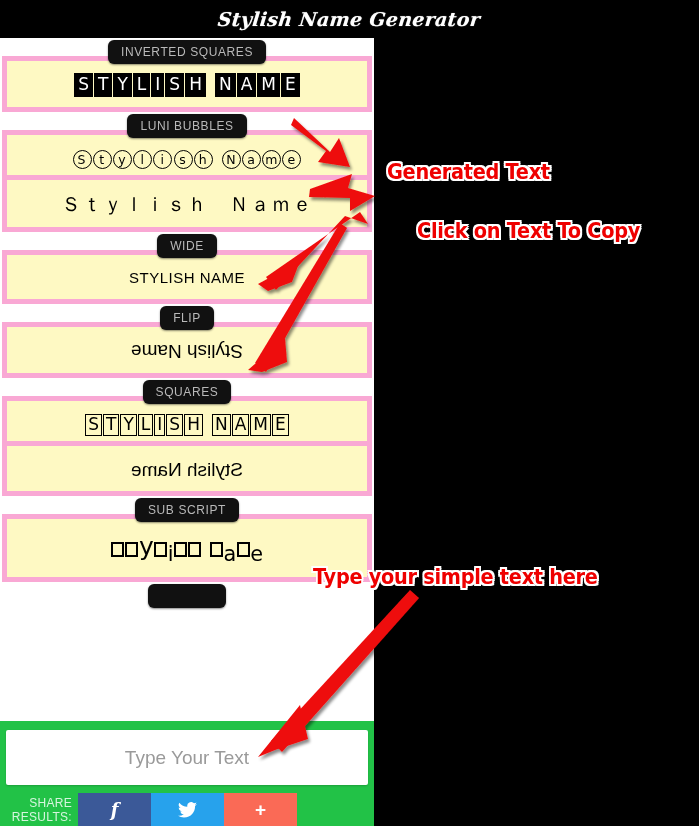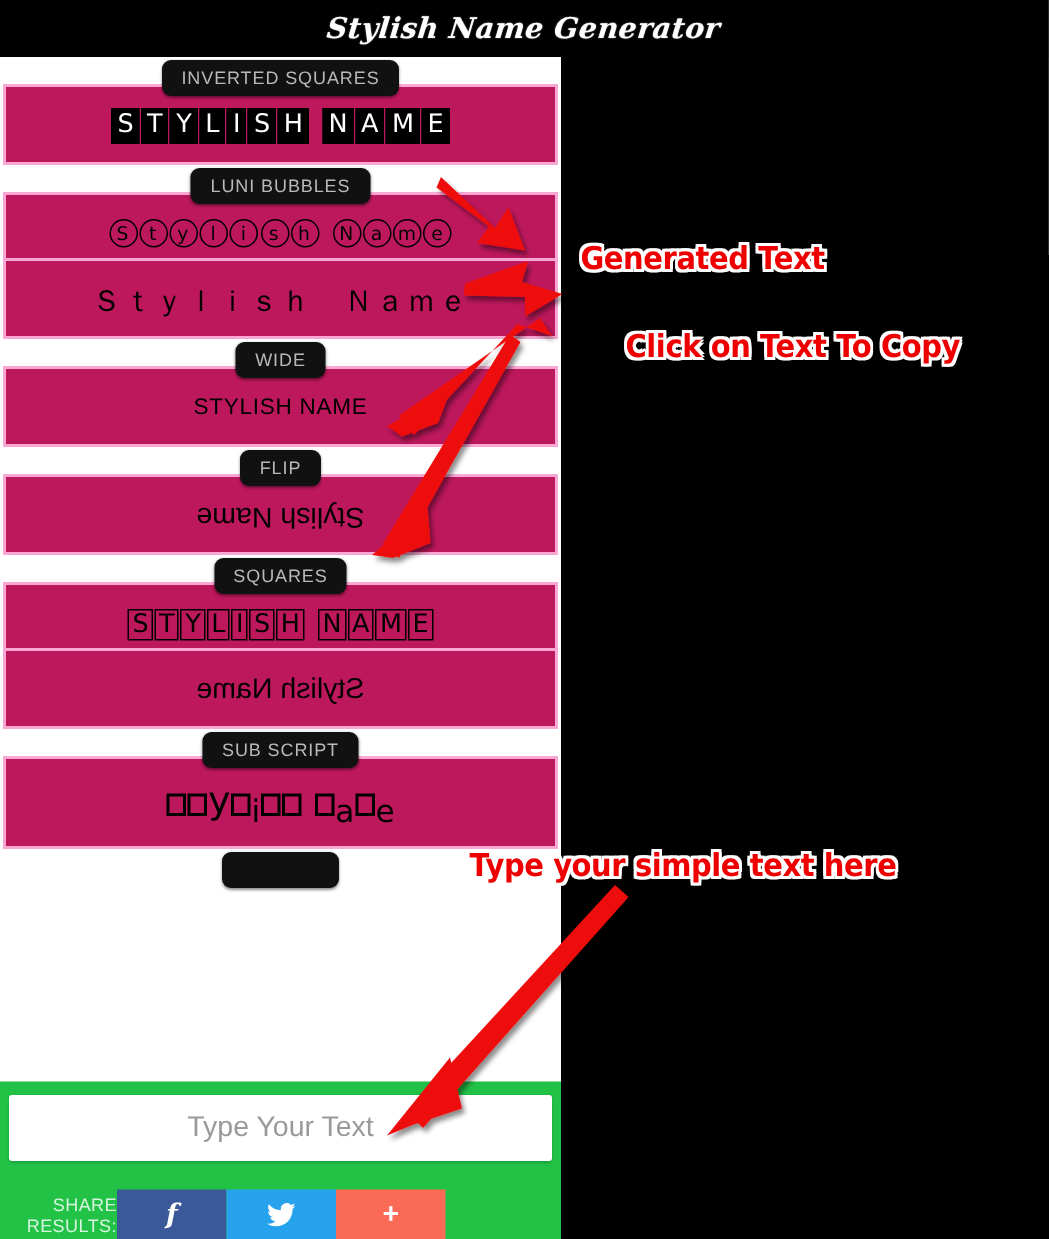--- a/index.html
+++ b/index.html
@@ -69,22 +69,22 @@
     padding: 6px 13px 6px 13px;
     border-radius: 6px;
     line-height: 1;
     white-space: nowrap;
     box-shadow: 0 1px 2px rgba(0,0,0,.45);
   }
   .result-box {
     position: relative;
     margin: -10px 2px 0 2px;
     min-height: 54px;
-    background: #be185d;
-    border: 2px solid #f9a8d4;
+    background: #fef9c3;
+    border: 5px solid #f9a8d4;
     display: flex; align-items: center; justify-content: center;
     padding: 12px 6px 10px 6px;
     z-index: 1;
   }
   .result-text {
     color: #000;
     font-size: 19px;
     text-align: center;
     line-height: 1.25;
     white-space: nowrap;
@@ -134,21 +134,21 @@
   .footer {
     position: absolute;
     left: 0; bottom: 0;
     width: 374px; height: 105px;
     background: #22c247;
     z-index: 6;
   }
   .input-row {
     position: absolute;
     left: 6px; top: 9px;
-    width: 362px; height: 44px;
+    width: 362px; height: 55px;
   }
   .text-input {
     width: 100%; height: 100%;
     border: 0; outline: 0;
     background: #ffffff;
     border-radius: 2px;
     text-align: center;
     font-size: 19px;
     color: #333;
     font-family: "Liberation Sans", sans-serif;
@@ -158,20 +158,21 @@
 
   .share-row {
     position: absolute;
     left: 0; top: 72px;
     width: 374px; height: 33px;
     display: flex; align-items: center;
   }
   .share-label {
     width: 78px;
     text-align: right;
+    padding-right: 6px;
     color: #d6f5de;
     font-size: 12px;
     line-height: 14px;
     letter-spacing: .3px;
   }
   .share-btns { display: flex; height: 33px; }
   .sbtn {
     width: 73px; height: 33px;
     display: flex; align-items: center; justify-content: center;
     color: #fff;

